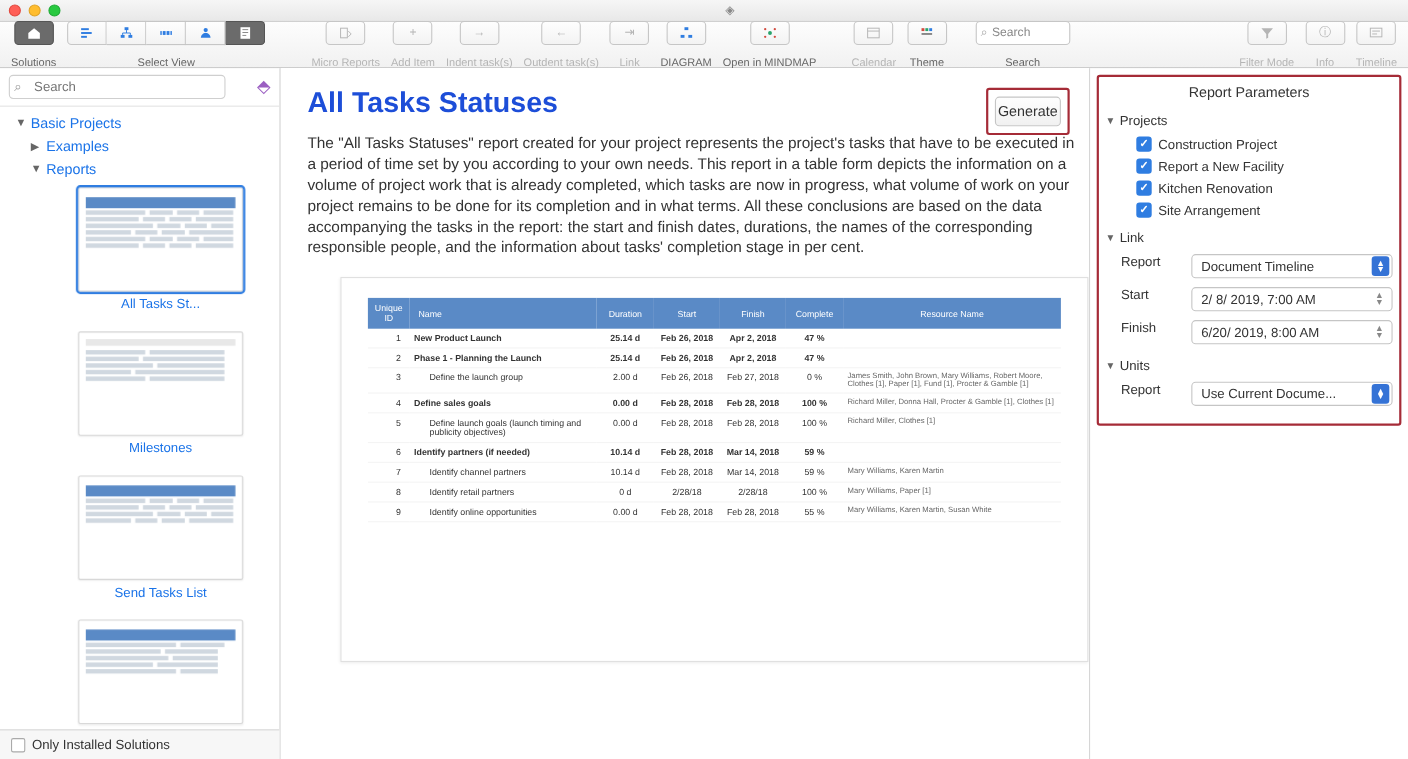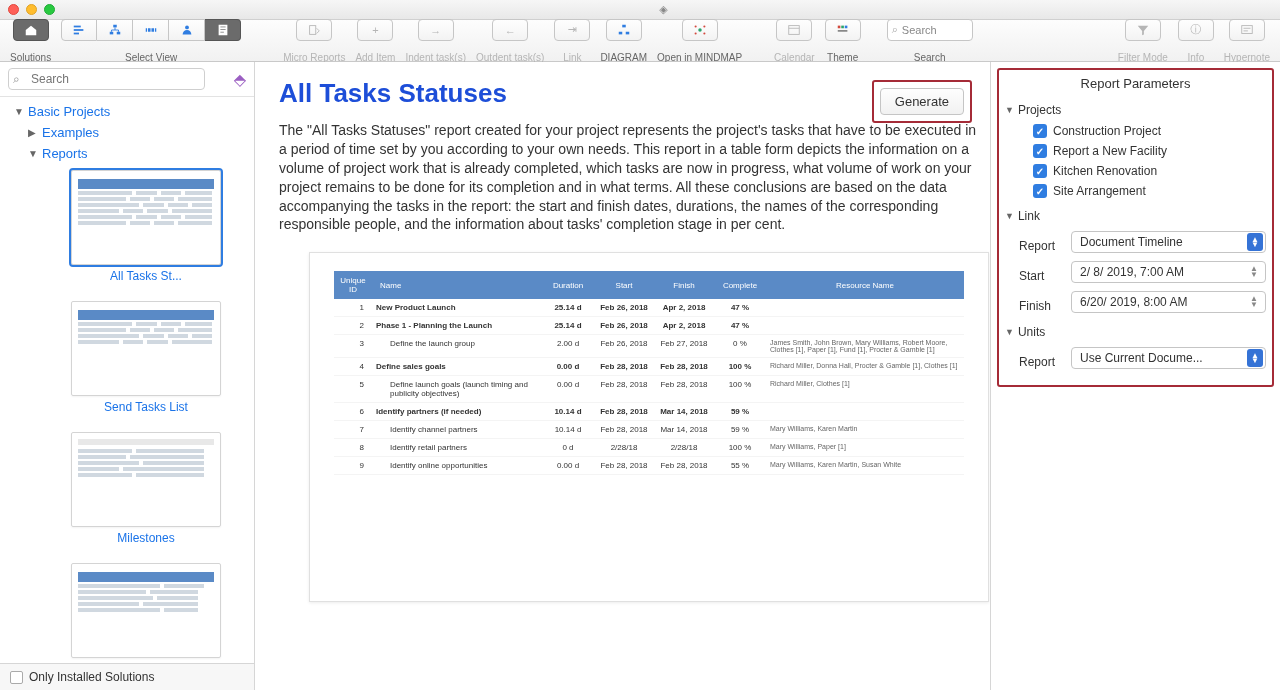--- a/index.html
+++ b/index.html
@@ -56,21 +56,21 @@
 .throw { height:4px; margin:2px 0; display:flex; gap:4px; }
 .throw span { background:#d0d8e0; height:4px; display:block; }
 .sidefoot { border-top:1px solid #d6d6d6; padding:6px 10px; font-size:12px; color:#333; display:flex; align-items:center; gap:6px; background:#f7f7f7; }
 .checkbox { width:13px; height:13px; border:1px solid #aaa; border-radius:2px; background:#fff; }
 .sidescroll { flex:1; overflow:auto; }
 
 
 .content { flex:1; background:#fff; padding: 16px 12px 0 24px; overflow:auto; position:relative; }
 .pagetitle { font-size:26px; font-weight:600; color:#1d4ed8; margin-bottom:12px; }
 .generatebox { position:absolute; top:18px; right:18px; border:2px solid #a52b37; padding:6px; border-radius:3px; }
-.generatebtn { background:linear-gradient(#fefefe,#f1f1f1); border:1px solid #c5c5c5; border-radius:4px; padding:5px 14px; font-size:13px; color:#333; }
+.generatebtn { background:linear-gradient(#fefefe,#f1f1f1); border:1px solid #c5c5c5; border-radius:4px; padding:5px 2px; font-size:13px; color:#333; }
 .desc { font-size:14px; color:#333; line-height:1.35; max-width:700px; margin-bottom:18px; }
 
 
 .preview { width:680px; min-height:350px; background:#fff; border:1px solid #e0e0e0; margin:0 0 20px 30px; padding:18px 24px 30px 24px; box-shadow: 0 1px 3px rgba(0,0,0,0.08); }
 .ptable { width:100%; font-size:8px; border-collapse:collapse; table-layout:fixed; }
 .ptable thead tr { background:#5a8ac6; color:#fff; }
 .ptable th { padding:5px 4px; font-weight:500; font-size:8px; text-align:center; }
 .ptable th:nth-child(2) { text-align:left; padding-left:8px; }
 .ptable td { padding:4px 4px; color:#333; text-align:center; font-size:8px; vertical-align:top; }
 .ptable td:nth-child(1) { text-align:right; width:30px; padding-right:8px; }
@@ -81,21 +81,21 @@
 
 
 .rightpanel { width:290px; background:#fff; border-left:1px solid #d6d6d6; padding: 6px 6px; }
 .rp-inner { border:2px solid #a52b37; border-radius:3px; padding:4px 6px 10px 6px; }
 .rp-title { text-align:center; font-size:13px; color:#333; padding:2px 0 6px 0; }
 .rp-section { padding:2px 0; }
 .rp-sechdr { font-size:12px; color:#333; padding:4px 0; display:flex; align-items:center; gap:4px; }
 .rp-sechdr .tri { font-size:9px; color:#666; }
 .rp-check { display:flex; align-items:center; gap:6px; padding:3px 0 3px 28px; font-size:12px; }
 .cb { width:14px; height:14px; background:#2f7de1; border-radius:3px; display:flex; align-items:center; justify-content:center; color:#fff; font-size:10px; font-weight:bold; }
-.rp-row { display:flex; align-items:flex-end; padding:4px 0 4px 14px; gap:4px; }
+.rp-row { display:flex; align-items:flex-start; padding:4px 0 4px 14px; gap:16px; }
 .rp-lbl { width:48px; font-size:12px; }
 .rp-select { flex:1; height:22px; background:#fff; border:1px solid #c5c5c5; border-radius:4px; display:flex; align-items:center; justify-content:space-between; padding:0 2px 0 8px; font-size:12px; overflow:hidden; }
 .sel-arrow { width:16px; height:18px; background:#3573d6; border-radius:3px; color:#fff; display:flex; align-items:center; justify-content:center; font-size:8px; flex-direction:column; line-height:5px; flex-shrink:0; }
 .rp-date { flex:1; height:22px; background:#fff; border:1px solid #c5c5c5; border-radius:4px; display:flex; align-items:center; justify-content:space-between; padding:0 4px 0 8px; font-size:12px; }
 .stepper { width:14px; color:#888; font-size:8px; line-height:6px; text-align:center; }
 
 </style>
 </head>
 <body>
 
@@ -284,21 +284,21 @@
     </div>
   <div class="toolgroup dim">
       <div class="toolbtns">
         <div class="tbtn solo dim">
           <svg class="icon-svg" viewBox="0 0 16 16">
             <rect x="2" y="3" width="12" height="9" fill="none" stroke="#b5b5b5"></rect>
             <path d="M4 6h8M4 9h5" stroke="#b5b5b5"></path>
           </svg>
         </div>
       </div>
-      <div class="tlabel">Hypernote</div>
+      <div class="tlabel">Timeline</div>
     </div>
 </div>
 
 <div class="main">
 
   <div class="sidebar">
     <div class="sidesearch">
       <div class="searchwrap">
         <span class="searchicon">⌕</span>
         <input type="text" placeholder="Search" style="">
@@ -361,20 +361,49 @@
                     <span style="width:15%"></span>
                     <span style="width:25%"></span>
                   </div>
               </div>
             </div>
             <div class="thcap">All Tasks St...</div>
           </div>
 
           <div class="thumbwrap">
             <div class="thumb">
+              <div style="height:6px;background:#e8e8e8;margin:6px 6px 4px 6px"></div>
+              <div class="throws">
+                <div class="throw">
+                    <span style="width:40%"></span>
+                    <span style="width:50%"></span>
+                  </div>
+                <div class="throw">
+                    <span style="width:35%"></span>
+                    <span style="width:55%"></span>
+                  </div>
+                <div class="throw">
+                    <span style="width:45%"></span>
+                    <span style="width:45%"></span>
+                  </div>
+                <div class="throw">
+                    <span style="width:30%"></span>
+                    <span style="width:60%"></span>
+                  </div>
+                <div class="throw">
+                    <span style="width:40%"></span>
+                    <span style="width:50%"></span>
+                  </div>
+              </div>
+            </div>
+            <div class="thcap">Milestones</div>
+          </div>
+
+          <div class="thumbwrap">
+            <div class="thumb">
               <div class="thhdr"></div>
               <div class="throws">
                 <div class="throw">
                     <span style="width:40%"></span>
                     <span style="width:15%"></span>
                     <span style="width:15%"></span>
                     <span style="width:20%"></span>
                   </div>
                 <div class="throw">
                     <span style="width:35%"></span>
@@ -390,49 +419,20 @@
                   </div>
                 <div class="throw">
                     <span style="width:30%"></span>
                     <span style="width:15%"></span>
                     <span style="width:15%"></span>
                     <span style="width:30%"></span>
                   </div>
               </div>
             </div>
             <div class="thcap">Send Tasks List</div>
-          </div>
-
-          <div class="thumbwrap">
-            <div class="thumb">
-              <div style="height:6px;background:#e8e8e8;margin:6px 6px 4px 6px"></div>
-              <div class="throws">
-                <div class="throw">
-                    <span style="width:40%"></span>
-                    <span style="width:50%"></span>
-                  </div>
-                <div class="throw">
-                    <span style="width:35%"></span>
-                    <span style="width:55%"></span>
-                  </div>
-                <div class="throw">
-                    <span style="width:45%"></span>
-                    <span style="width:45%"></span>
-                  </div>
-                <div class="throw">
-                    <span style="width:30%"></span>
-                    <span style="width:60%"></span>
-                  </div>
-                <div class="throw">
-                    <span style="width:40%"></span>
-                    <span style="width:50%"></span>
-                  </div>
-              </div>
-            </div>
-            <div class="thcap">Milestones</div>
           </div>
 
           <div class="thumbwrap">
             <div class="thumb">
               <div class="thhdr"></div>
               <div class="throws">
                 <div class="throw">
                     <span style="width:60%"></span>
                     <span style="width:30%"></span>
                   </div>

